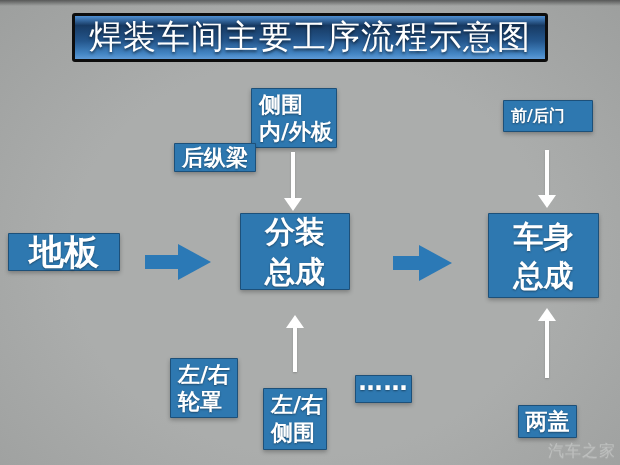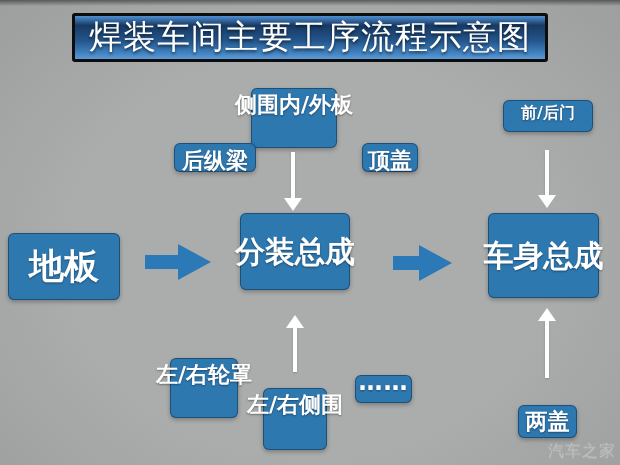--- a/index.html
+++ b/index.html
@@ -32,33 +32,33 @@
     border:3px solid var(--title-border);
     border-radius:3px;
     color:#fff;font-size:33px;font-weight:normal;letter-spacing:1px;
     text-shadow:0 2px 3px rgba(0,0,0,.55);
     white-space:nowrap;
   }
   .node, .tag{
     position:absolute;
     background:var(--box-blue);
     border:1px solid rgba(8,32,56,.45);
-    border-radius:6px;
+    border-radius:1px;
     box-shadow:0 2px 4px rgba(0,0,0,.28);
     color:#fff;font-weight:bold;
     text-shadow:0 1px 2px rgba(0,0,0,.4);
-    display:flex;flex-direction:row;justify-content:center;
+    display:flex;flex-direction:column;justify-content:center;
   }
   .node{align-items:center;text-align:center;}
   .tag{padding:2px 7px;}
   .tag.center{align-items:center;text-align:center;padding:2px 4px;}
   .line{display:block;white-space:nowrap;}
 
   
-  .node-floor{left:8px;top:233px;width:112px;height:67px;font-size:35px;}
+  .node-floor{left:8px;top:233px;width:112px;height:38px;font-size:35px;}
   .node-sub{left:240px;top:213px;width:110px;height:77px;font-size:30px;line-height:40px;}
   .node-body{left:488px;top:213px;width:111px;height:85px;font-size:30px;line-height:39px;}
 
   .tag-sidepanel{left:251px;top:88px;width:86px;height:60px;font-size:22px;line-height:27px;}
   .tag-rearrail{left:150px;top:143px;width:82px;height:29px;font-size:22px;margin-left:24px;}
   .tag-roof{left:362px;top:143px;width:56px;height:29px;font-size:22px;}
   .tag-doors{left:503px;top:100px;width:90px;height:32px;font-size:16px;}
   .tag-wheel{left:170px;top:358px;width:68px;height:60px;font-size:22px;line-height:27px;}
   .tag-sideframe{left:263px;top:388px;width:64px;height:62px;font-size:22px;line-height:28px;}
   .tag-ellipsis{left:355px;top:375px;width:57px;height:28px;font-size:24px;letter-spacing:1px;}
@@ -127,23 +127,20 @@
 
   <div class="title">焊装车间主要工序流程示意图</div>
 
   <div class="tag tag-sidepanel">
     <span class="line">侧围</span>
     <span class="line">内/外板</span>
   </div>
   <div class="tag tag-rearrail">
     <span class="line">后纵梁</span>
   </div>
-  <div class="tag tag-roof">
-    <span class="line">顶盖</span>
-  </div>
   <div class="tag tag-doors">
     <span class="line">前/后门</span>
   </div>
 
   <div class="node node-floor">
     <span class="line">地板</span>
   </div>
   <div class="node node-sub">
     <span class="line">分装</span>
     <span class="line">总成</span>

